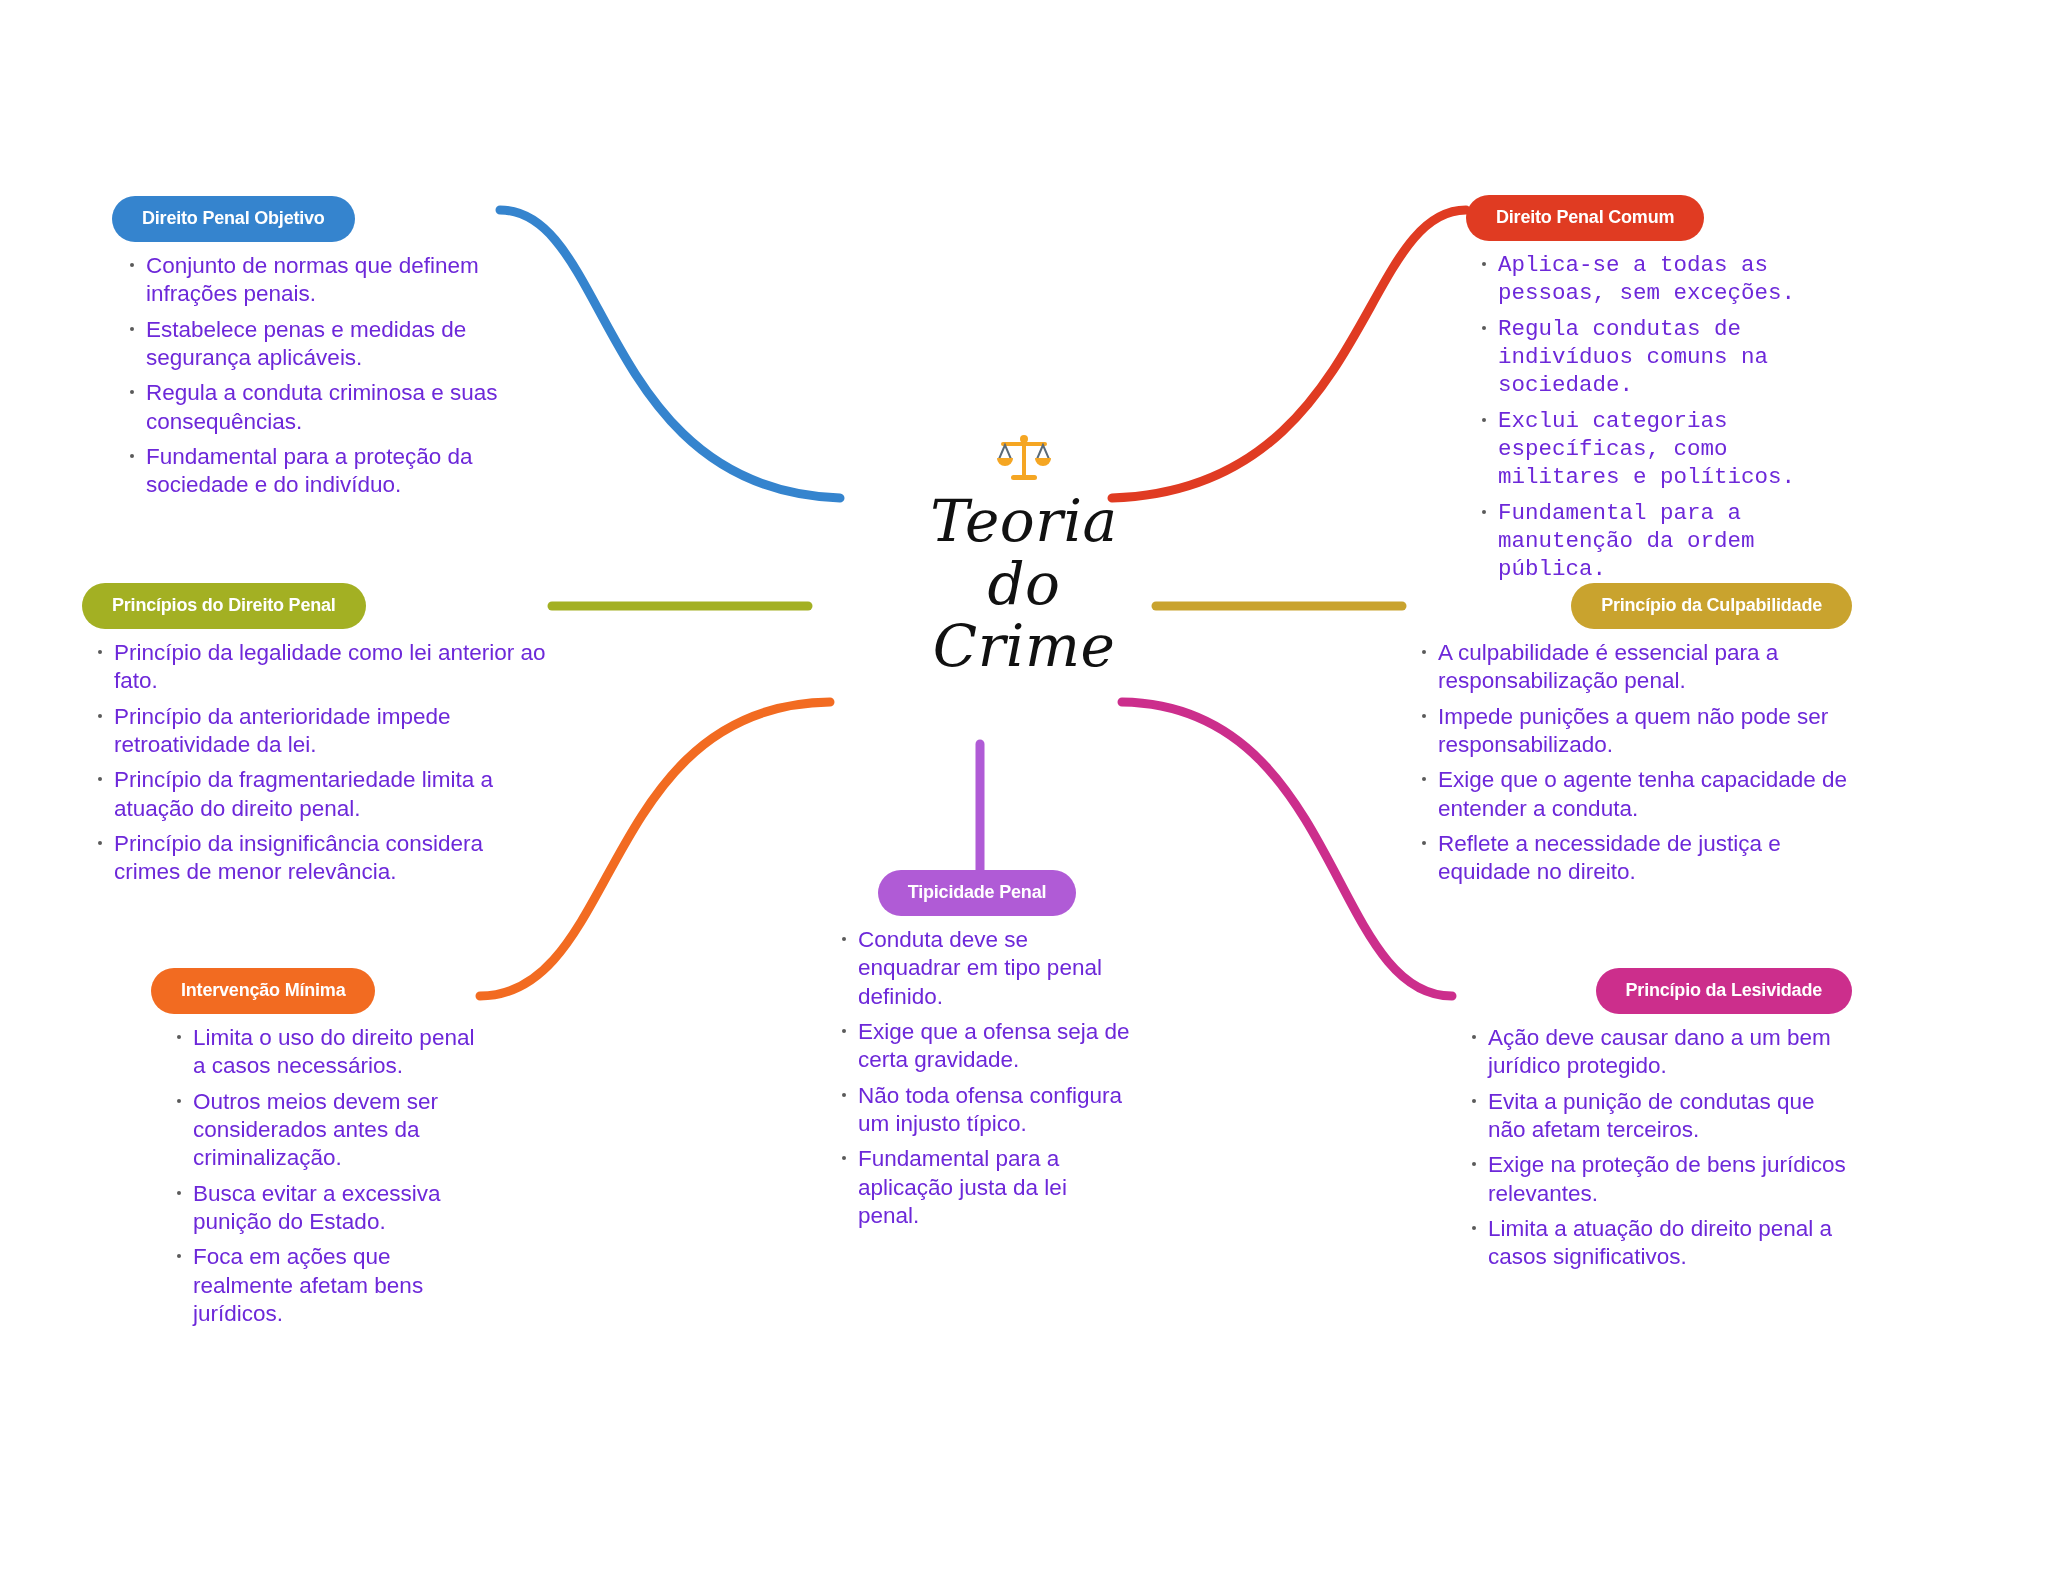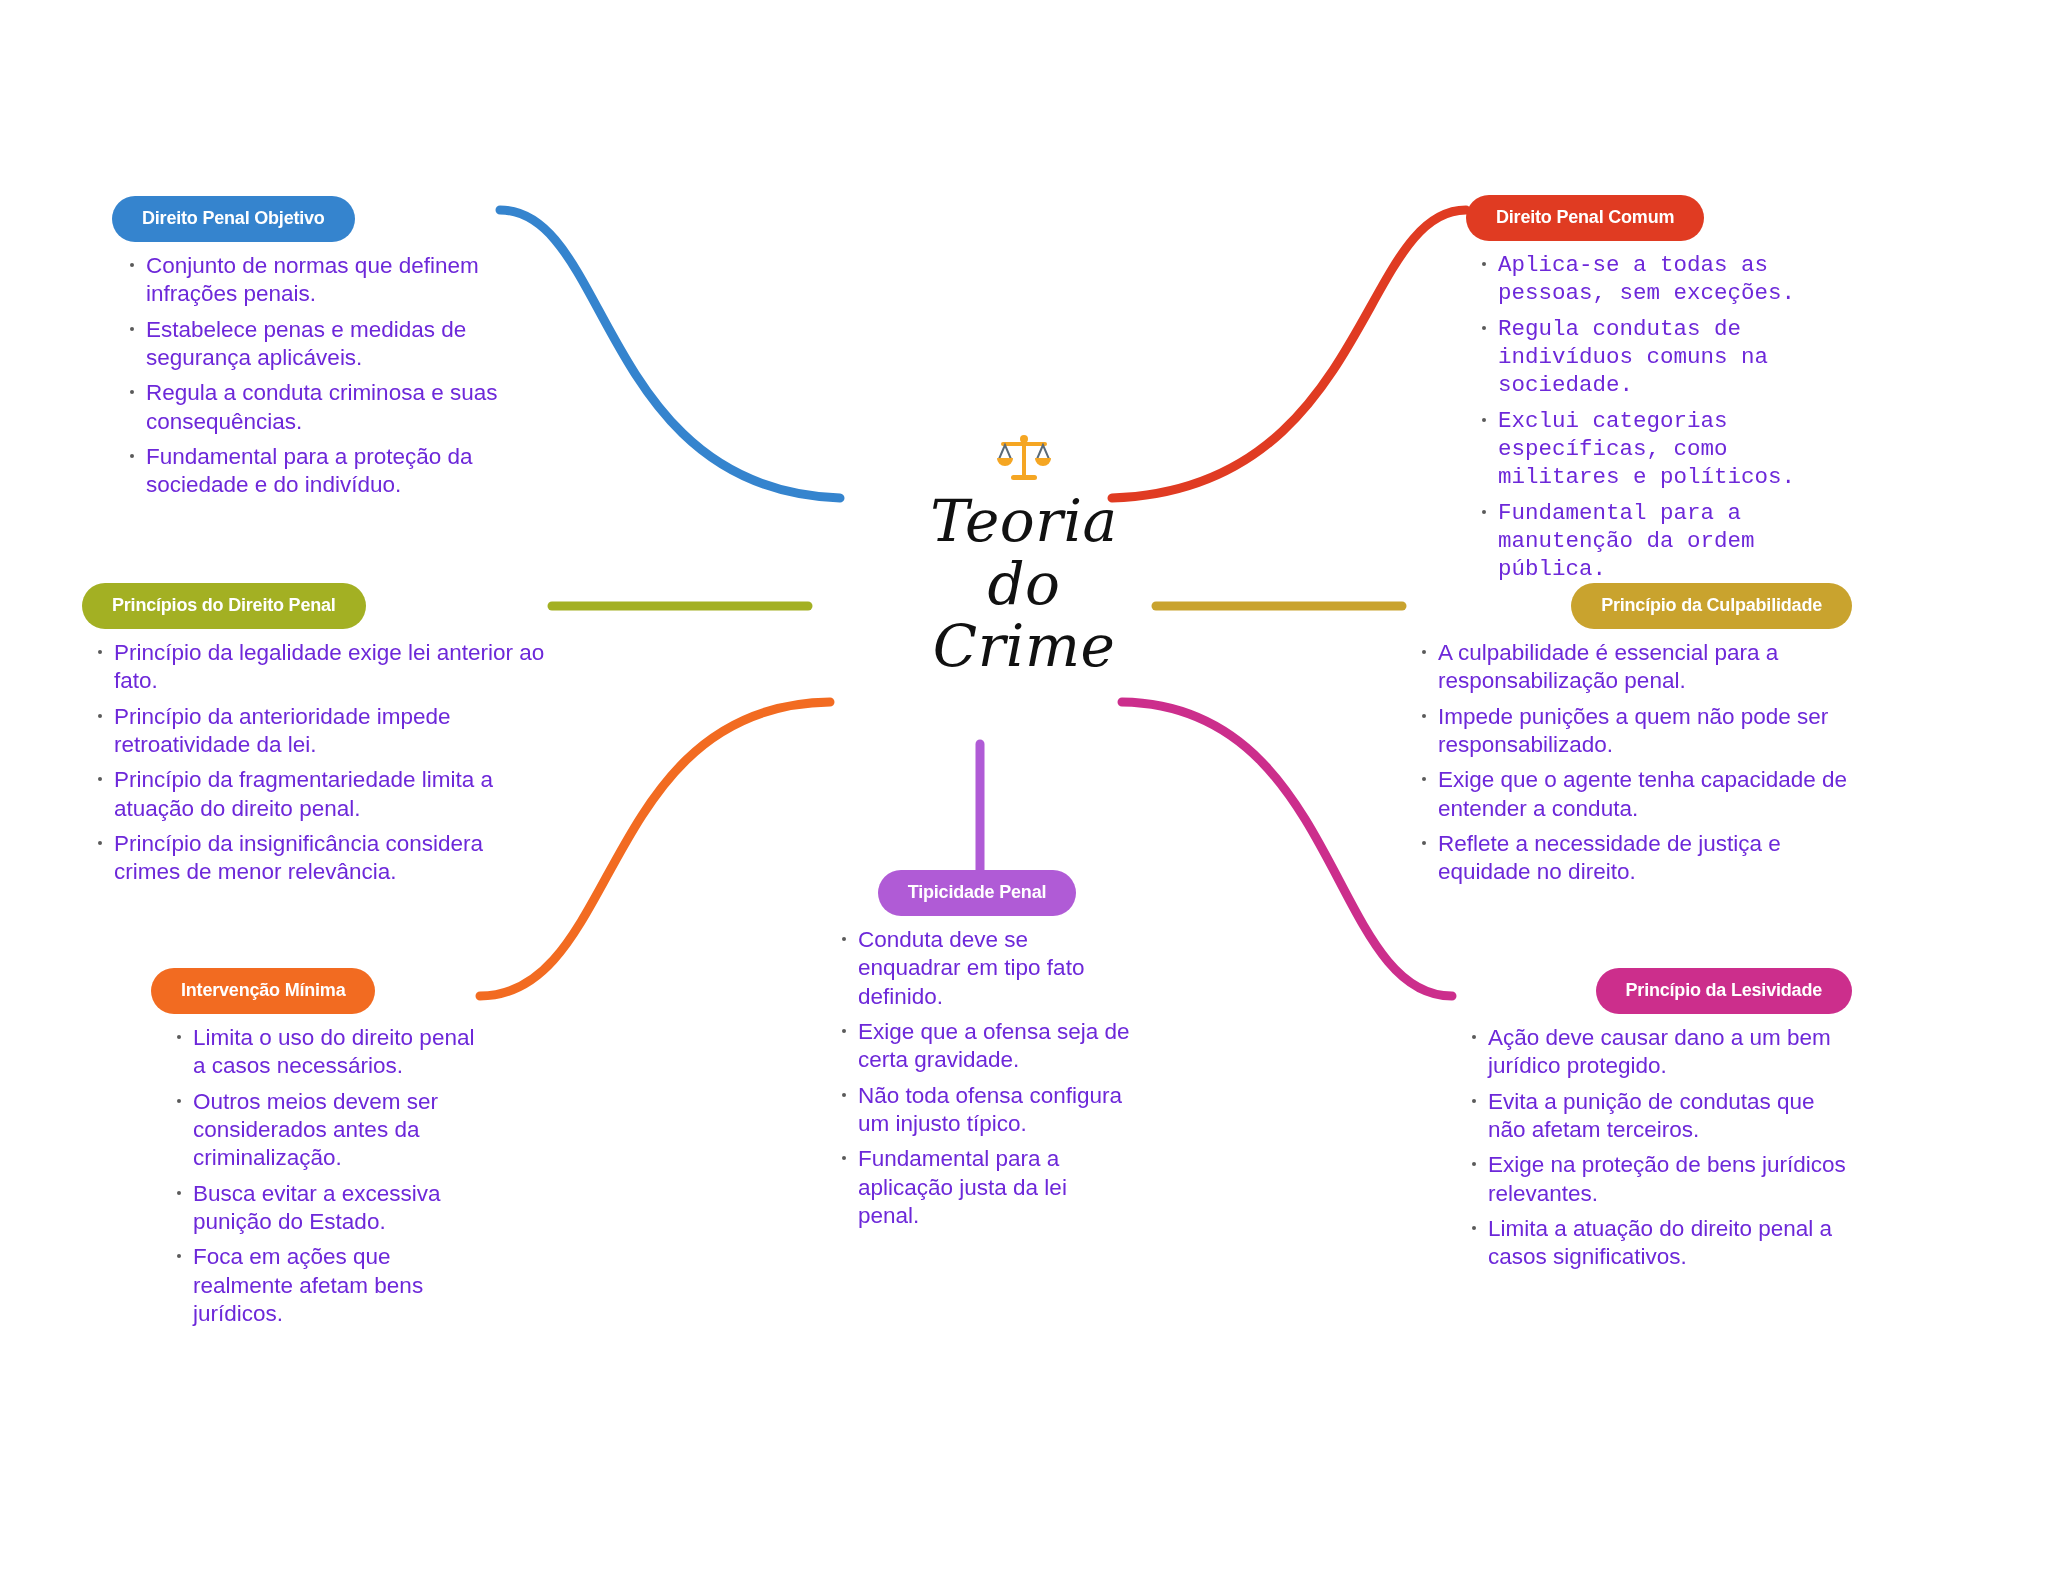--- a/index.html
+++ b/index.html
@@ -188,21 +188,21 @@
       <li>Regula a conduta criminosa e suas consequências.</li>
       <li>Fundamental para a proteção da sociedade e do indivíduo.</li>
     </ul>
   </div>
 
   <div class="branch" id="branch-principios">
     <span class="pill-wrap align-left">
       <span class="pill" style="background:#A3B023">Princípios do Direito Penal</span>
     </span>
     <ul class="bullets">
-      <li>Princípio da legalidade exige lei anterior ao fato.</li>
+      <li>Princípio da legalidade como lei anterior ao fato.</li>
       <li>Princípio da anterioridade impede retroatividade da lei.</li>
       <li>Princípio da fragmentariedade limita a atuação do direito penal.</li>
       <li>Princípio da insignificância considera crimes de menor relevância.</li>
     </ul>
   </div>
 
   <div class="branch" id="branch-intervencao">
     <span class="pill-wrap align-left">
       <span class="pill" style="background:#F26B21">Intervenção Mínima</span>
     </span>
@@ -248,20 +248,20 @@
       <li>Exige na proteção de bens jurídicos relevantes.</li>
       <li>Limita a atuação do direito penal a casos significativos.</li>
     </ul>
   </div>
 
   <div class="branch" id="branch-tipicidade">
     <span class="pill-wrap align-center">
       <span class="pill" style="background:#B05BD6">Tipicidade Penal</span>
     </span>
     <ul class="bullets">
-      <li>Conduta deve se enquadrar em tipo fato definido.</li>
+      <li>Conduta deve se enquadrar em tipo penal definido.</li>
       <li>Exige que a ofensa seja de certa gravidade.</li>
       <li>Não toda ofensa configura um injusto típico.</li>
       <li>Fundamental para a aplicação justa da lei penal.</li>
     </ul>
   </div>
 
 </div>
 
 </body></html>

